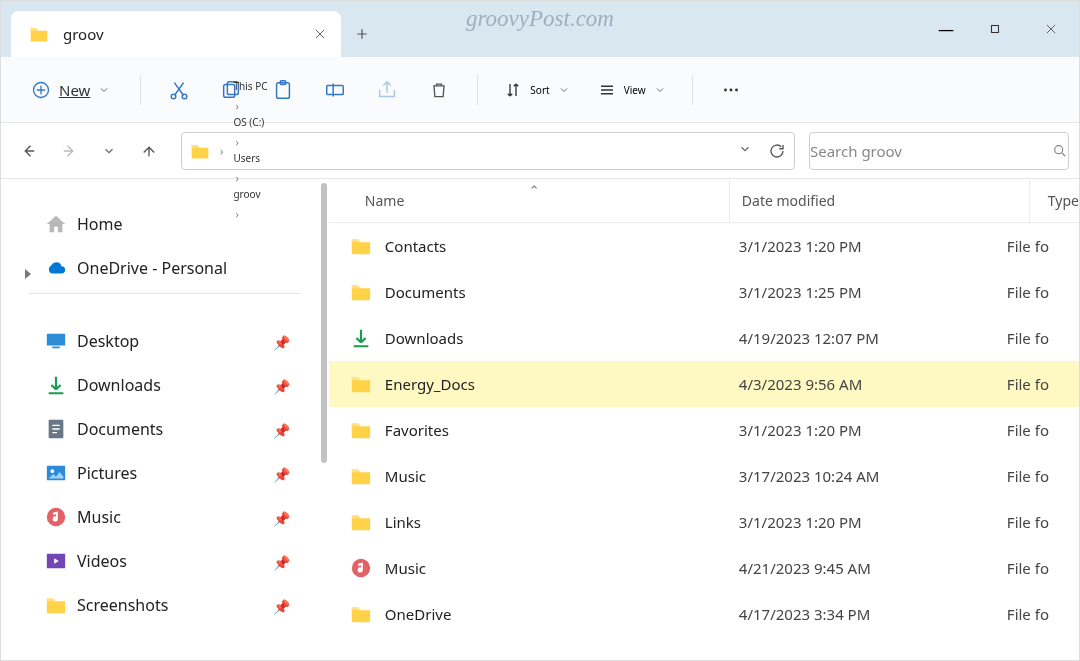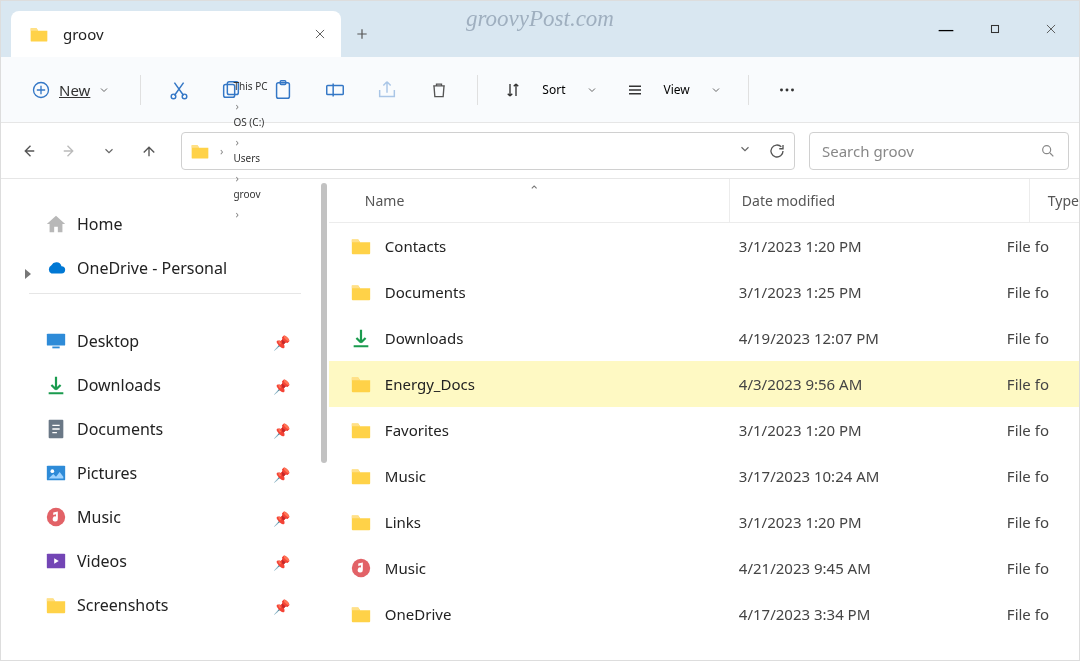--- a/index.html
+++ b/index.html
@@ -13,30 +13,30 @@
 .newtab { width: 42px; display: flex; justify-content: center; align-items: center; margin-top:10px; height:46px; }
 .wm { position: absolute; left: 50%; transform: translateX(-50%); top: 5px; font-family: Georgia, serif; font-style: italic; font-size: 23px; color: #9fafbf; }
 .wincontrols { margin-left: auto; display: flex; gap: 0; }
 .wincontrols > div { width: 56px; height: 50px; display: flex; align-items: center; justify-content: center; }
 
 
 .toolbar { height: 66px; background: #f9fbfd; border-bottom: 1px solid #e6e6e6; display: flex; align-items: center; padding: 0 16px; gap: 8px; }
 .newbtn { display: flex; align-items: center; gap: 8px; padding: 6px 14px; border-radius: 6px; font-size: 15px; color: #333; text-decoration: underline; }
 .sep { width: 1px; height: 30px; background: #e0e0e0; margin: 0 8px; }
 .tbtn { width: 44px; height: 40px; display: flex; align-items: center; justify-content: center; border-radius: 6px; }
-.sortview { display: flex; align-items: center; gap: 20px; padding: 6px 10px; font-size: 12px; }
+.sortview { display: flex; align-items: center; gap: 8px; padding: 6px 10px; font-size: 10px; }
 
 
 .addressrow { height: 56px; display: flex; align-items: center; padding: 0 10px; gap: 4px; border-bottom: 1px solid #e6e6e6; }
 .navbtn { width: 36px; height: 40px; display: flex; align-items: center; justify-content: center; }
 .addrbox { flex: 1; height: 38px; border: 1px solid #d0d0d0; border-radius: 4px; display: flex; align-items: center; padding: 0 8px; gap: 8px; margin: 0 10px; }
 .crumb { font-size: 10px; color: #333; display: flex; align-items: center; gap: 8px; }
 .crumb-chevron { color: #888; font-size: 11px; padding: 0 2px; }
 .addrright { margin-left: auto; display: flex; gap: 16px; }
-.searchbox { width: 260px; height: 38px; border: 1px solid #d0d0d0; border-radius: 4px; display: flex; align-items: center; padding: 0 12px; color: #888; font-size: 15px; }
+.searchbox { width: 260px; height: 38px; border: 1px solid #d0d0d0; border-radius: 4px; display: flex; align-items: center; padding: 0 0; color: #888; font-size: 15px; }
 
 
 .main { flex: 1; display: flex; overflow: hidden; }
 .sidebar { width: 340px; padding: 12px 8px 8px 0; position: relative; }
 .sbgroup { padding-left: 8px; }
 .sbitem { display: flex; align-items: flex-end; height: 44px; padding-left: 36px; font-size: 16px; color: #222; gap: 10px; position: relative; }
 .sbitem .icon { width: 22px; height: 22px; display: inline-flex; align-items: center; justify-content: center; }
 .sbitem .pin { position: absolute; right: 30px; color: #888; font-size: 14px; }
 .sbitem.expandable::before { content: ""; position: absolute; left: 16px; width: 0; height: 0; border-top: 5px solid transparent; border-bottom: 5px solid transparent; border-left: 6px solid #777; }
 .sbdiv { height: 1px; background: #e6e6e6; margin: 14px 20px 14px 28px; }

